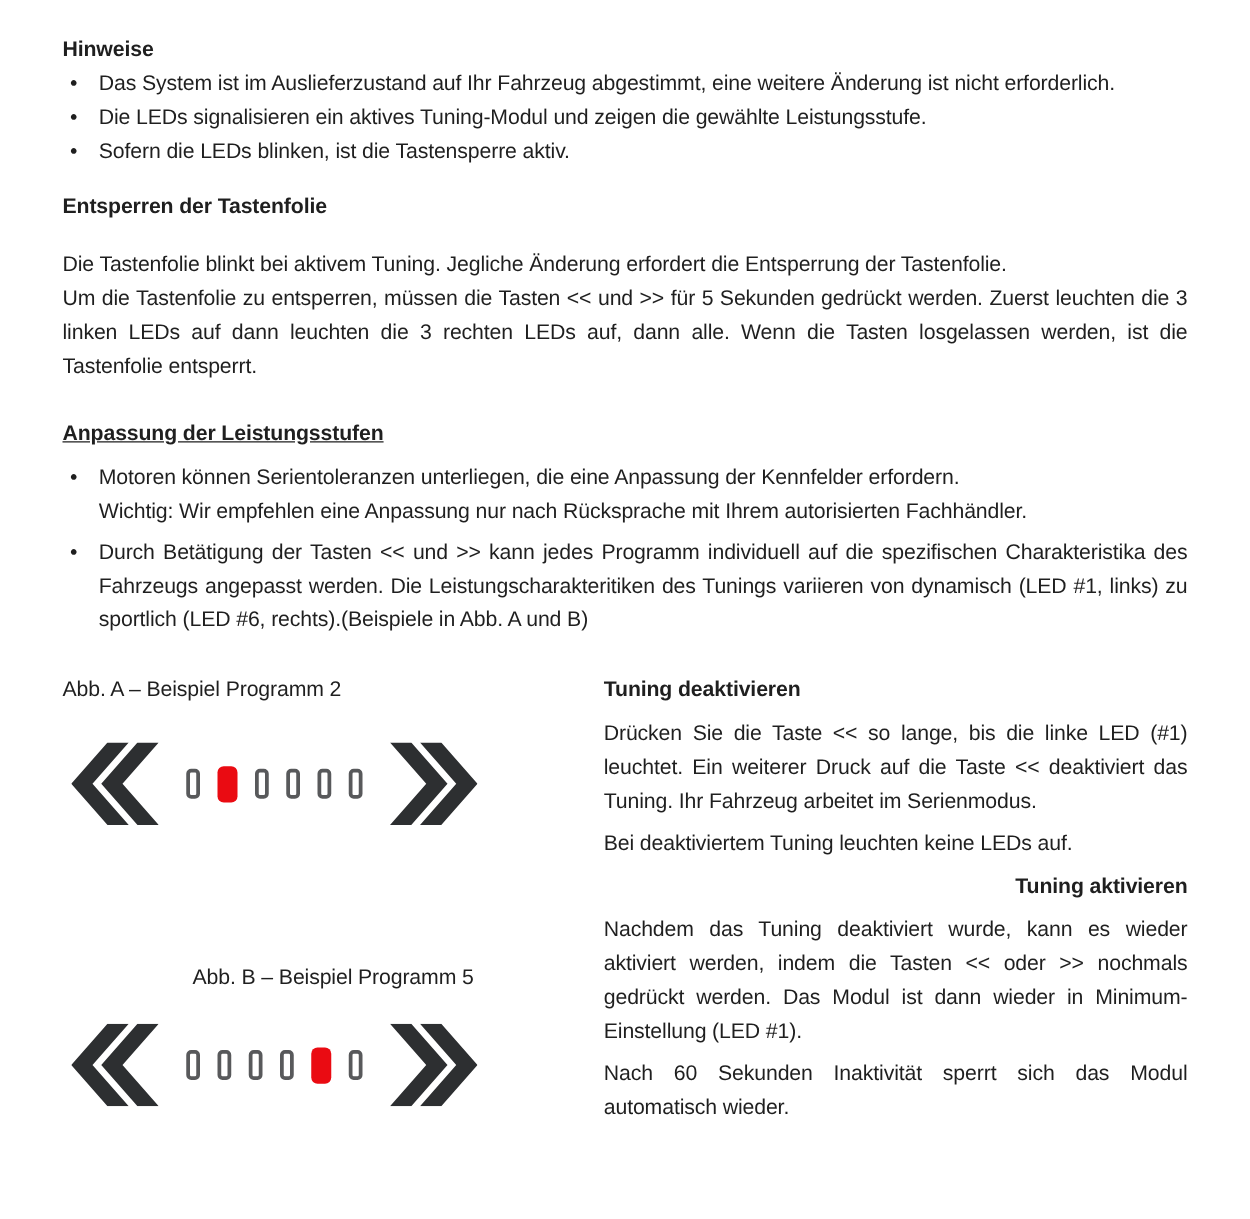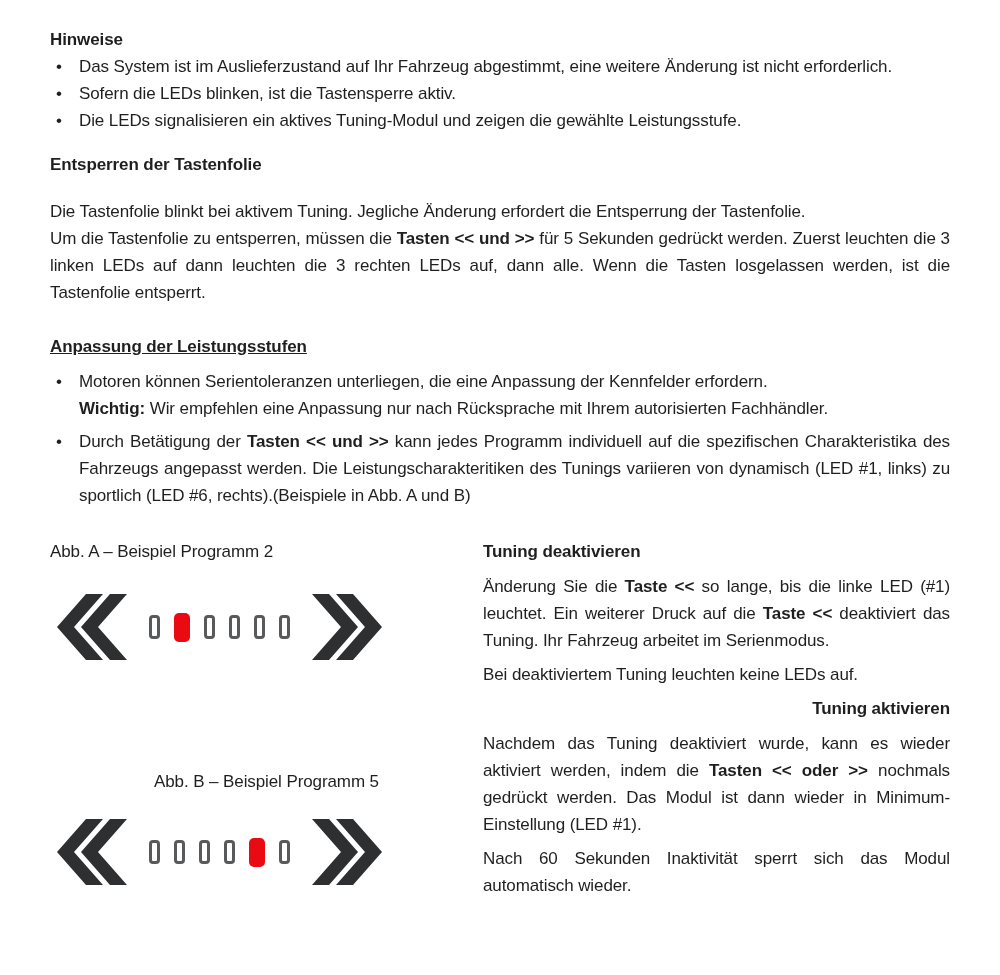--- a/index.html
+++ b/index.html
@@ -17,21 +17,21 @@
     width:1000px; height:921px; overflow:hidden;
     padding:26px 50px 0 50px;
     font-size:17px; line-height:27px; letter-spacing:-0.1px;
   }
   h2 { font-size:17px; line-height:27px; margin:0; font-weight:bold; }
   p { margin:0; }
   .just { text-align:justify; }
   .bullets { margin:0; padding:0; list-style:none; }
   .bullets li { position:relative; padding-left:29px; text-align:justify; }
   .bullets li::before { content:"\2022"; position:absolute; left:6px; top:0; }
-  .b { font-weight:bold; }
+  .b { font-weight:normal; }
 
   .h-entsperren { margin-top:17px; }
   .p-intro { margin-top:20px; }
   .h-anpassung { margin-top:27px;text-decoration:underline; }
   .anpassung-list { margin-top:8px; }
   .anpassung-list li + li { margin-top:6px; }
 
   .bottom { margin-top:29px; display:flex; }
   .col-left { flex:0 0 433px; }
   .col-right { flex:1; }
@@ -57,22 +57,22 @@
 </style>
 </head>
 <body>
 
 <div class="page">
 
   <section>
     <h2>Hinweise</h2>
     <ul class="bullets">
       <li><span>Das System ist im Auslieferzustand auf Ihr Fahrzeug abgestimmt, eine weitere Änderung ist nicht erforderlich.</span></li>
+      <li><span>Die LEDs signalisieren ein aktives Tuning-Modul und zeigen die gewählte Leistungsstufe.</span></li>
       <li><span>Sofern die LEDs blinken, ist die Tastensperre aktiv.</span></li>
-      <li><span>Die LEDs signalisieren ein aktives Tuning-Modul und zeigen die gewählte Leistungsstufe.</span></li>
     </ul>
   </section>
 
   <section>
     <h2 class="h-entsperren">Entsperren der Tastenfolie</h2>
     <p class="p-intro">Die Tastenfolie blinkt bei aktivem Tuning. Jegliche Änderung erfordert die Entsperrung der Tastenfolie.</p>
     <p class="just"><span>Um die Tastenfolie zu entsperren, müssen die </span><span class="b">Tasten &lt;&lt; und &gt;&gt;</span><span> für 5 Sekunden gedrückt werden. Zuerst leuchten die 3 linken LEDs auf dann leuchten die 3 rechten LEDs auf, dann alle. Wenn die Tasten losgelassen werden, ist die Tastenfolie entsperrt.</span></p>
   </section>
 
   <section>
@@ -125,21 +125,21 @@
           </div>
         <svg class="chev" width="70" height="66" viewBox="0 0 70 66">
           <polygon points="41,0 24,0 53,33 24,66 41,66 70,33"></polygon>
           <polygon points="17,0 0,0 29,33 0,66 17,66 46,33"></polygon>
         </svg>
       </div>
     </div>
 
     <div class="col-right">
       <h2>Tuning deaktivieren</h2>
-      <p><span>Änderung Sie die </span><span class="b">Taste &lt;&lt;</span><span> so lange, bis die linke LED (#1) leuchtet. Ein weiterer Druck auf die </span><span class="b">Taste &lt;&lt;</span><span> deaktiviert das Tuning. Ihr Fahrzeug arbeitet im Serienmodus.</span></p>
+      <p><span>Drücken Sie die </span><span class="b">Taste &lt;&lt;</span><span> so lange, bis die linke LED (#1) leuchtet. Ein weiterer Druck auf die </span><span class="b">Taste &lt;&lt;</span><span> deaktiviert das Tuning. Ihr Fahrzeug arbeitet im Serienmodus.</span></p>
       <p>Bei deaktiviertem Tuning leuchten keine LEDs auf.</p>
 
       <h2 class="h-akt">Tuning aktivieren</h2>
       <p><span>Nachdem das Tuning deaktiviert wurde, kann es wieder aktiviert werden, indem die </span><span class="b">Tasten &lt;&lt; oder &gt;&gt;</span><span> nochmals gedrückt werden. Das Modul ist dann wieder in Minimum-Einstellung (LED #1).</span></p>
       <p>Nach 60 Sekunden Inaktivität sperrt sich das Modul automatisch wieder.</p>
     </div>
 
   </div>
 </div>
 

